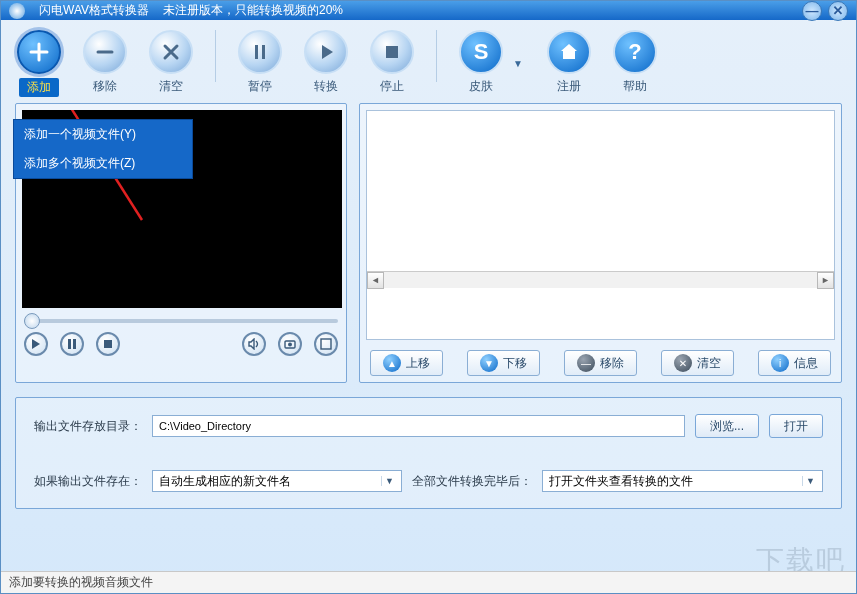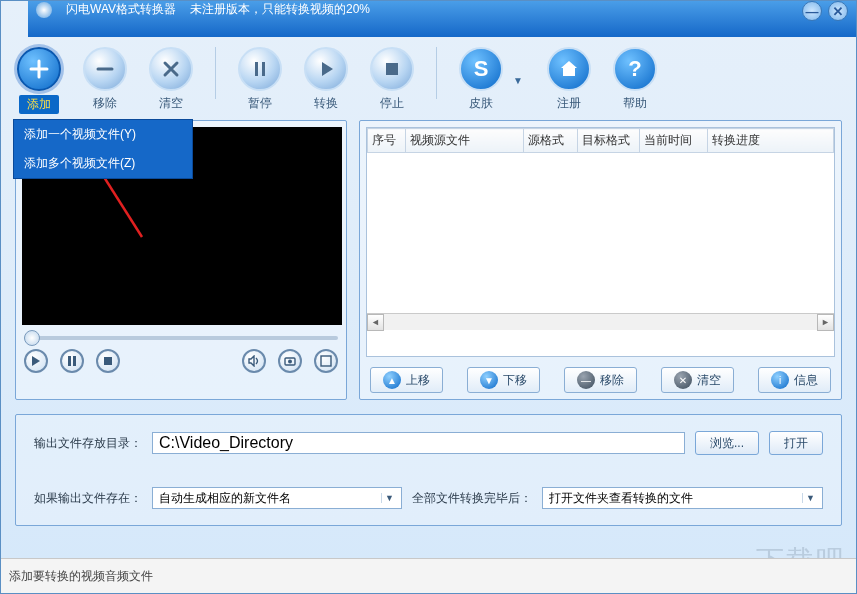--- a/index.html
+++ b/index.html
@@ -1,18 +1,18 @@
 <!DOCTYPE html>
 <html><head>
 <meta charset="utf-8">
 <style>
 * { box-sizing: border-box; margin: 0; padding: 0; }
 body { font-family: "Microsoft YaHei", SimSun, sans-serif; font-size: 12px; background: #e8e8e8; width: 857px; height: 594px; overflow: hidden; position: relative; }
 .window { width: 857px; height: 594px; background: linear-gradient(#e6f0fa, #d5e8fa); border: 1px solid #5a8fc4; position: relative; }
-.titlebar { height: 36px; background: linear-gradient(#4a9ee8, #1568c8); color: #fff; display: flex; align-items: flex-start; padding: 0 8px; font-size: 12px; margin-left: 27px; }
+.titlebar { height: 19px; background: linear-gradient(#4a9ee8, #1568c8); color: #fff; display: flex; align-items: center; padding: 0 8px; font-size: 12px; }
 .titlebar .title { display: flex; gap: 14px; align-items: center; }
 .title-icon { width: 16px; height: 16px; background: radial-gradient(#fff,#5aa0e0); border-radius: 50%; }
 .winbtns { margin-left: auto; display: flex; gap: 6px; }
 .winbtn { width: 20px; height: 20px; border-radius: 50%; background: radial-gradient(#cfe8ff,#7db5ea); border: 1px solid #3a78b8; display: flex; align-items: center; justify-content: center; color: #2a5a9a; font-weight: bold; cursor: pointer; font-size: 13px; }
 .toolbar { display: flex; align-items: flex-start; padding: 10px 16px 6px; gap: 22px; }
 .tbtn { display: flex; flex-direction: column; align-items: center; gap: 4px; cursor: pointer; }
 .tbtn .circ { width: 44px; height: 44px; border-radius: 50%; background: radial-gradient(circle at 35% 30%, #fff, #b7d5f2 55%, #7aa7d8); border: 2px solid #c8dff5; display: flex; align-items: center; justify-content: center; color: #4a6a8a; }
 .tbtn.selected .circ { background: radial-gradient(circle at 35% 30%, #6fc1ff, #0a68c8); border-color: #0a58b0; box-shadow: 0 0 0 3px rgba(40,110,200,.35); }
 .tbtn .lbl { font-size: 12px; color: #3a5a7a; }
 .tbtn.selected .lbl { color: #fde047; background: #0a68c8; padding: 1px 8px; border-radius: 2px; }
@@ -39,25 +39,25 @@
 .hscroll { height: 17px; background: #f1f1f1; border-top: 1px solid #cacaca; display: flex; align-items: center; }
 .hscroll .sbtn { width: 17px; height: 17px; background: linear-gradient(#fff,#e2e2e2); border: 1px solid #b8b8b8; display: flex; align-items: center; justify-content: center; font-size: 9px; color: #666; }
 .hscroll .strack { flex: 1; height: 15px; background: #f1f1f1; }
 .list-btns { display: flex; gap: 16px; margin-top: 10px; justify-content: space-around; }
 .lbtn { display: flex; align-items: center; gap: 5px; padding: 3px 12px; background: linear-gradient(#fff,#e0ecf8); border: 1px solid #8aaed4; border-radius: 3px; cursor: pointer; font-size: 12px; color: #2a4a6a; }
 .lbtn .ic { width: 18px; height: 18px; border-radius: 50%; background: radial-gradient(circle at 35% 30%,#8fd0ff,#0a68c8); display: flex; align-items: center; justify-content: center; color: #fff; font-size: 10px; }
 .lbtn .ic.dark { background: radial-gradient(circle at 35% 30%,#9aa4b0,#3a4a5a); }
 .bottom-panel { margin: 14px; border: 1px solid #7aa7d8; padding: 16px 18px; display: flex; flex-direction: column; gap: 32px; border-radius: 2px; background: rgba(255,255,255,.25); }
 .row { display: flex; align-items: center; gap: 10px; }
 .row label { font-size: 12px; color: #2a3a4a; white-space: nowrap; }
-.tinput { flex: 1; height: 22px; border: 1px solid #8aaed4; background: #fff; padding: 0 6px; font-family: inherit; font-size: 16px; }
+.tinput { flex: 1; height: 22px; border: 1px solid #8aaed4; background: #fff; padding: 0 6px; font-family: inherit; font-size: 11px; }
 .combo { height: 22px; border: 1px solid #8aaed4; background: #fff; display: flex; align-items: center; padding: 0 4px 0 6px; font-size: 12px; cursor: pointer; }
 .combo .carrow { margin-left: auto; width: 16px; text-align: center; color: #3a5a7a; font-size: 9px; border-left: 1px solid #c8d8e8; }
 .btn { height: 24px; padding: 0 14px; background: linear-gradient(#fff,#deeaf7); border: 1px solid #7aa7d8; border-radius: 3px; cursor: pointer; font-size: 12px; color: #2a4a6a; }
-.statusbar { position: absolute; bottom: 0; left: 0; right: 0; height: 35px; background: #f4f4f4; border-top: 1px solid #c8c8c8; padding: 0 8px; display: flex; align-items: center; font-size: 12px; color: #444; }
+.statusbar { position: absolute; bottom: 0; left: 0; right: 0; height: 22px; background: #f4f4f4; border-top: 1px solid #c8c8c8; padding: 0 8px; display: flex; align-items: center; font-size: 12px; color: #444; }
 .watermark { position: absolute; right: 10px; bottom: 13px; font-size: 28px; color: rgba(100,120,140,.25); font-weight: normal; letter-spacing: 2px; pointer-events: none; }
 svg { display: block; }
 </style>
 </head>
 <body>
 
 <div class="window">
 
   <div class="titlebar">
     <div class="title">
@@ -193,32 +193,20 @@
         <div class="pbtn">
             <svg width="12" height="12">
               <rect x="1" y="1" width="10" height="10" fill="none" stroke="#3a5a7a" stroke-width="1.4"></rect>
             </svg>
           </div>
       </div>
     </div>
 
     <div class="panel right-panel">
       <div class="table-wrap">
-        <table>
-          <thead>
-              <tr>
-            <th style="width:38px">序号</th>
-            <th style="width:118px">视频源文件</th>
-            <th style="width:54px">源格式</th>
-            <th style="width:62px">目标格式</th>
-            <th style="width:68px">当前时间</th>
-            <th>转换进度</th>
-          </tr>
-            </thead>
-        </table>
         <div class="tbl-body"></div>
         <div class="hscroll">
           <div class="sbtn">◄</div>
           <div class="strack"></div>
           <div class="sbtn">►</div>
         </div>
       </div>
       <div class="list-btns">
         <div class="lbtn">
             <span class="ic">▲</span>

